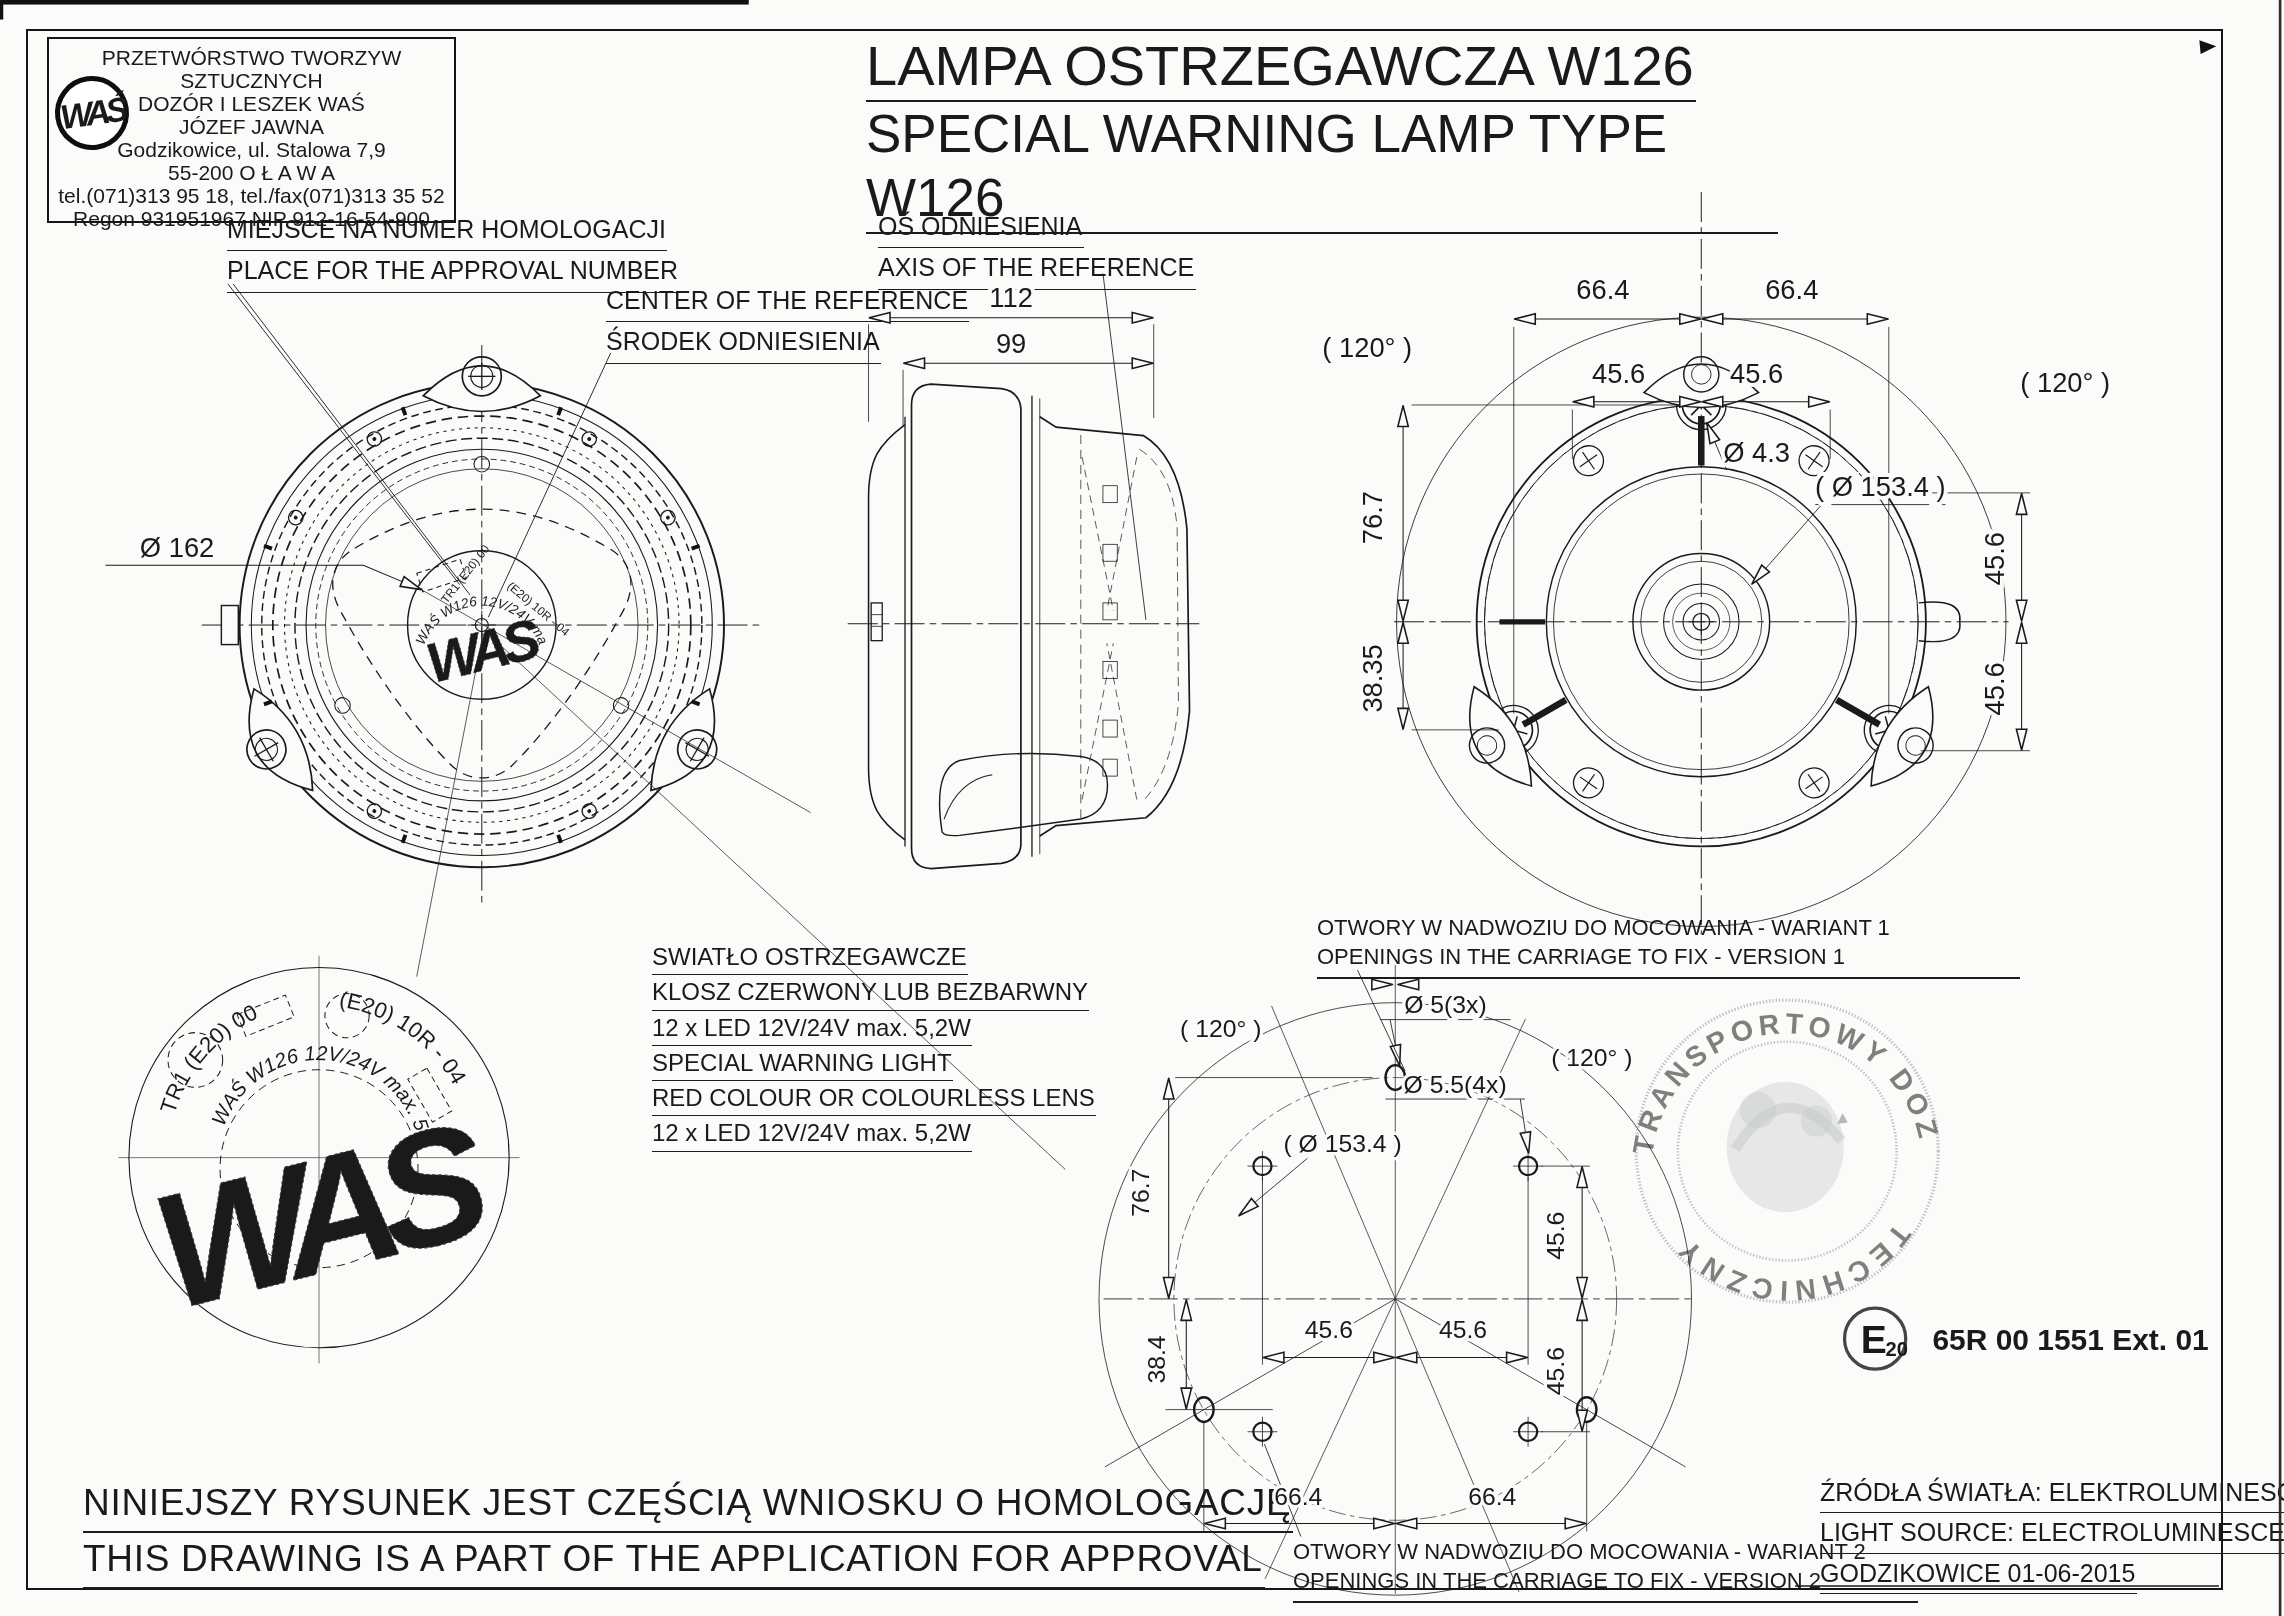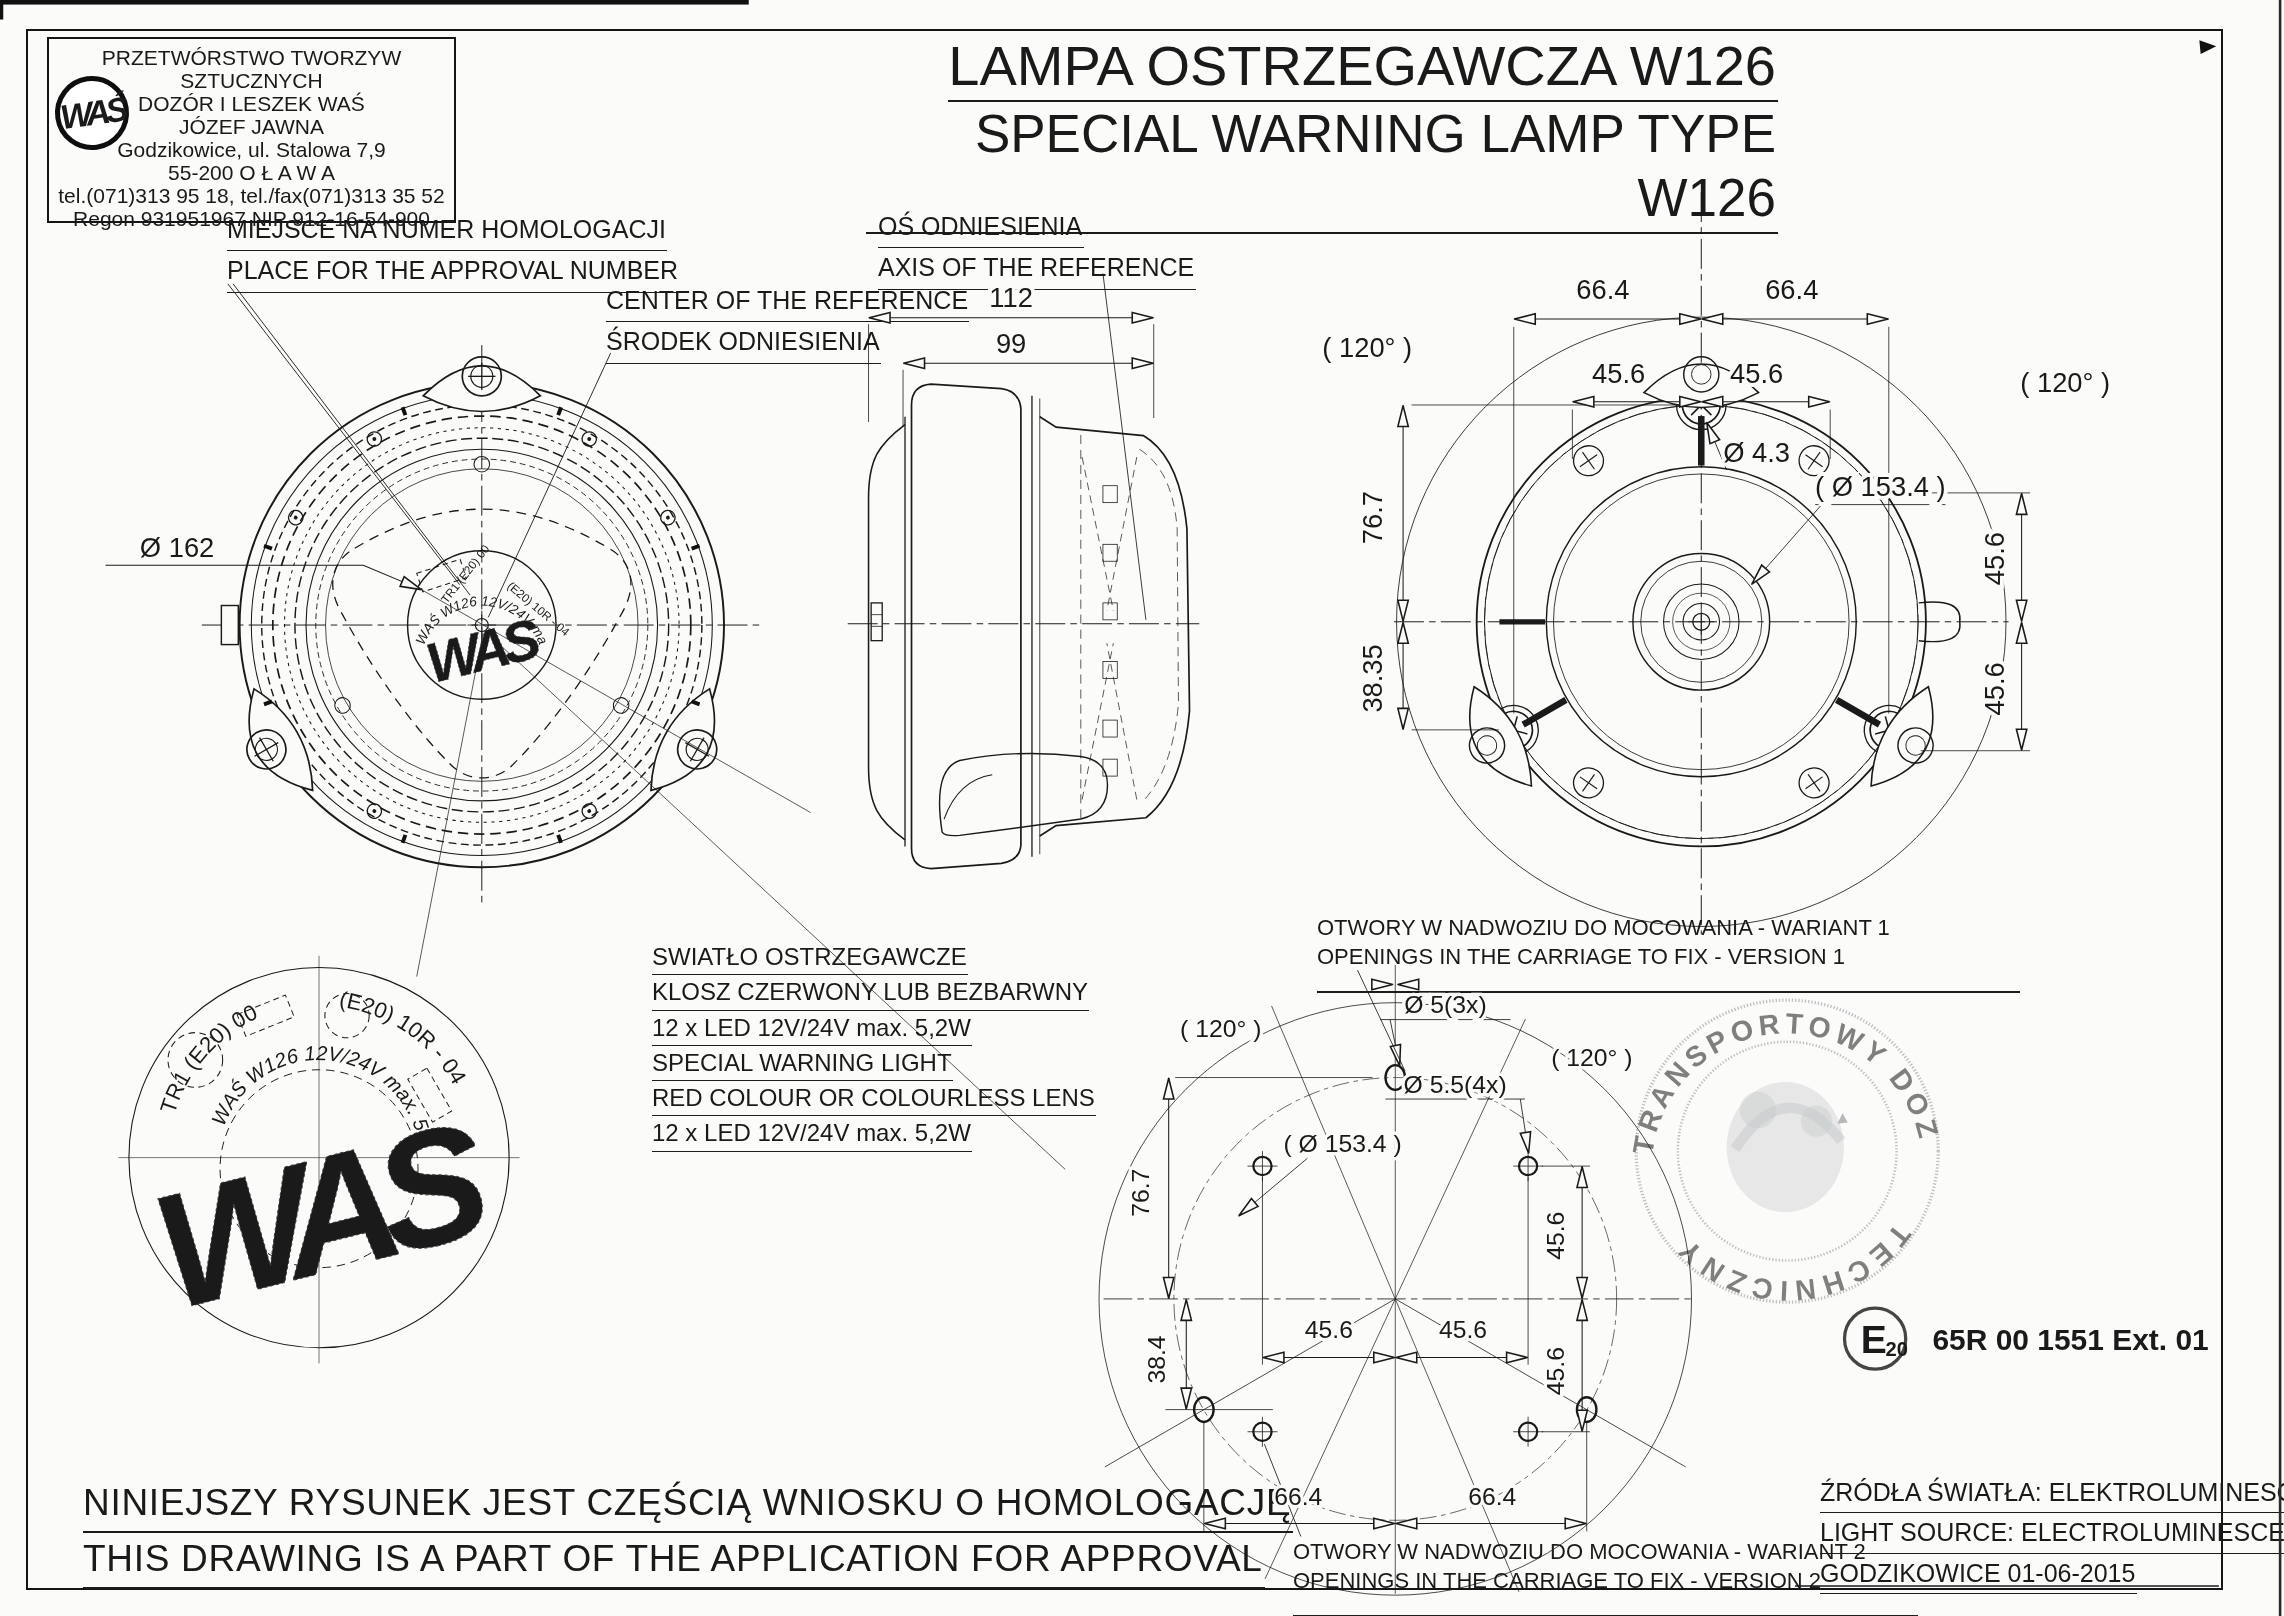--- a/index.html
+++ b/index.html
@@ -10,27 +10,27 @@
   }
   .abs{position:absolute}
   .u{display:inline-block;border-bottom:2px solid #1c1c1c;padding:0 2px 2px 0}
   .u2{display:inline-block;border-bottom:1.6px solid #1c1c1c;padding:0 1.3px 1.3px 0}
   #frame{left:26px;top:29px;width:2193px;height:1557px;border:2px solid #151515}
   #company-box{left:47px;top:37px;width:409px;height:186px;border:2px solid #151515;
     text-align:center;font-size:21px;line-height:23px;padding-top:6.5px;box-sizing:border-box}
   #was-logo{left:55px;top:76px;width:64px;height:64px;border:5.9px solid #0e0e0e;border-radius:50%;
     display:flex;align-items:center;justify-content:center;background:#fff;
     font-weight:bold;font-style:italic;font-size:34px;letter-spacing:-4.6px;transform:rotate(-8deg)}
-  #title-block{left:866px;top:33px;width:912px;text-align:right}
+  #title-block{left:866px;top:33px;width:912px;text-align:left}
   #title-block .t1{font-size:56px;line-height:65px}
   #title-block .t2{font-size:53px;line-height:64px}
   .lbl{font-size:25px;line-height:39px;white-space:nowrap}
   #axis-label{text-align:left;width:247px}
   #light-block{font-size:24px;line-height:33px}
-  .varlbl{font-size:22px;line-height:29px;white-space:nowrap;border-bottom:2px solid #1c1c1c;padding-bottom:20px}
+  .varlbl{font-size:22px;line-height:29px;white-space:nowrap;border-bottom:2px solid #1c1c1c;padding-bottom:6px}
   #footer-block{font-size:37px;line-height:52px;letter-spacing:0.7px;white-space:nowrap}
   #source-block{font-size:25px;line-height:38px;white-space:nowrap}
   svg text{font-family:"Liberation Sans",sans-serif;fill:#1a1a1a}
   .dim{font-size:42px;paint-order:stroke;stroke:#fbfbf9;stroke-width:12px}
   .dimS{font-size:38px;paint-order:stroke;stroke:#fbfbf9;stroke-width:10px}
 </style>
 </head>
 <body>
 
 <div class="abs" id="frame"></div>

